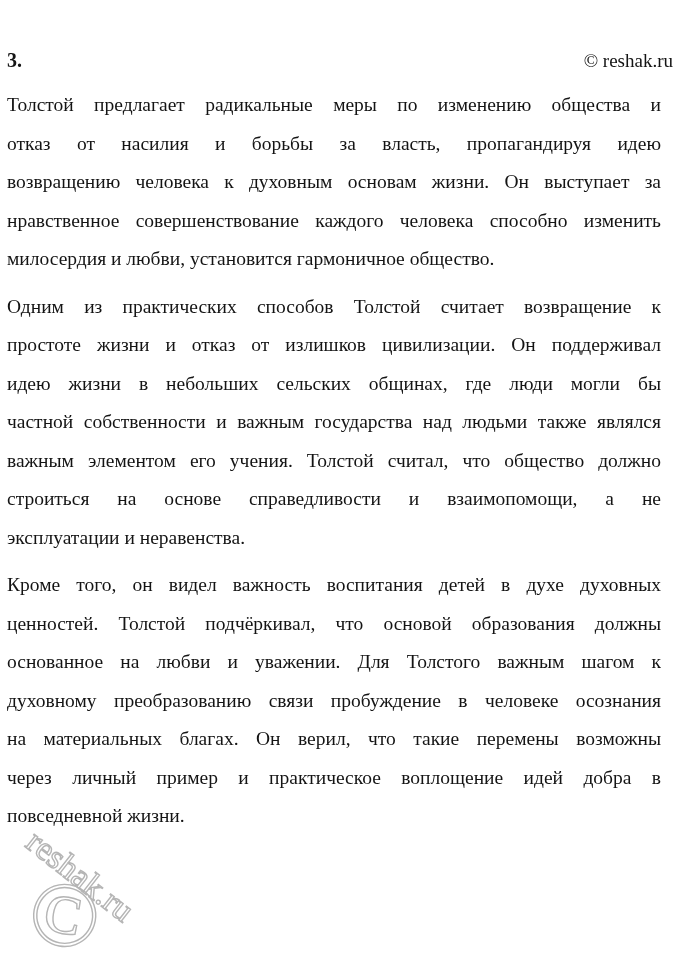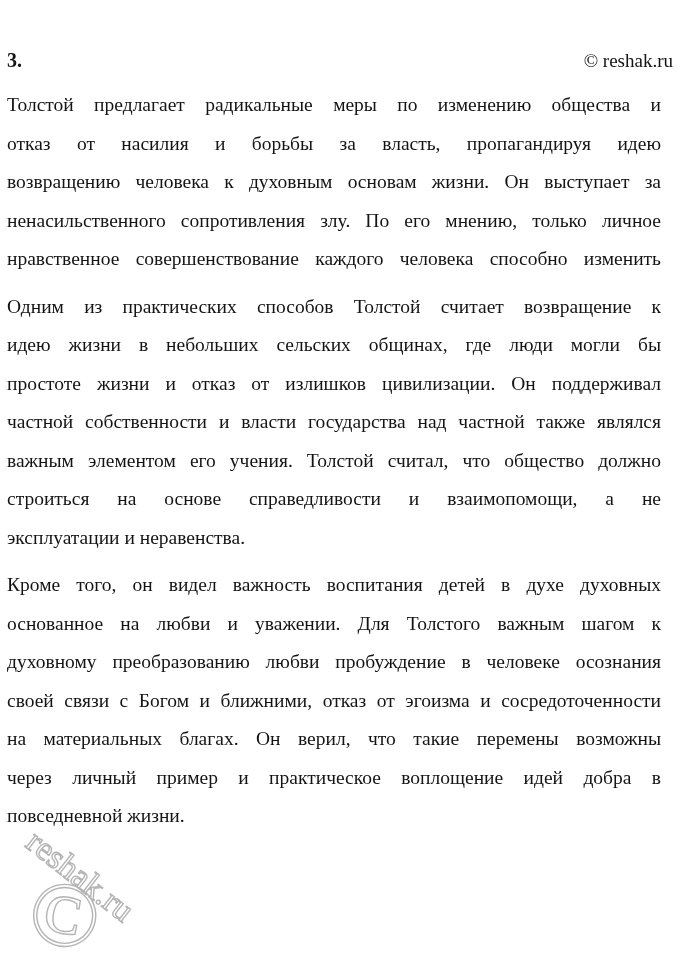--- a/index.html
+++ b/index.html
@@ -64,37 +64,37 @@
   <div class="hdr">
     <span class="num">3.</span>
     <span class="copy">© reshak.ru</span>
   </div>
 
   <div class="doc-body">
       <div class="para">
         <div class="line">Толстой предлагает радикальные меры по изменению общества и</div>
         <div class="line">отказ от насилия и борьбы за власть, пропагандируя идею</div>
         <div class="line">возвращению человека к духовным основам жизни. Он выступает за</div>
-        <div class="line">ненасильственного сопротивления злу. По его мнению, только личное</div>
         <div class="line">нравственное совершенствование каждого человека способно изменить</div>
+        <div class="line last">милосердия и любви, установится гармоничное общество.</div>
       </div>
       <div class="para">
         <div class="line">Одним из практических способов Толстой считает возвращение к</div>
+        <div class="line">простоте жизни и отказ от излишков цивилизации. Он поддерживал</div>
         <div class="line">идею жизни в небольших сельских общинах, где люди могли бы</div>
-        <div class="line">простоте жизни и отказ от излишков цивилизации. Он поддерживал</div>
-        <div class="line">частной собственности и власти государства над частной также являлся</div>
+        <div class="line">частной собственности и важным государства над людьми также являлся</div>
         <div class="line">важным элементом его учения. Толстой считал, что общество должно</div>
         <div class="line">строиться на основе справедливости и взаимопомощи, а не</div>
         <div class="line last">эксплуатации и неравенства.</div>
       </div>
       <div class="para">
         <div class="line">Кроме того, он видел важность воспитания детей в духе духовных</div>
+        <div class="line">ценностей. Толстой подчёркивал, что основой образования должны</div>
         <div class="line">основанное на любви и уважении. Для Толстого важным шагом к</div>
-        <div class="line">духовному преобразованию любви пробуждение в человеке осознания</div>
-        <div class="line">своей связи с Богом и ближними, отказ от эгоизма и сосредоточенности</div>
+        <div class="line">духовному преобразованию связи пробуждение в человеке осознания</div>
         <div class="line">на материальных благах. Он верил, что такие перемены возможны</div>
         <div class="line">через личный пример и практическое воплощение идей добра в</div>
         <div class="line last">повседневной жизни.</div>
       </div>
     </div>
 
   <svg class="watermark" width="230" height="178" viewBox="0 0 230 178" xmlns="http://www.w3.org/2000/svg">
     <text transform="translate(24,51) rotate(38)" font-family="Liberation Serif, DejaVu Serif, serif" font-size="34" fill="none" stroke="#b5b5b5" stroke-width="1.4">reshak.ru</text>
     <text transform="translate(25,144) rotate(10)" font-family="Liberation Serif, DejaVu Serif, serif" font-size="92" fill="none" stroke="#b5b5b5" stroke-width="1.4">©</text>
   </svg>

